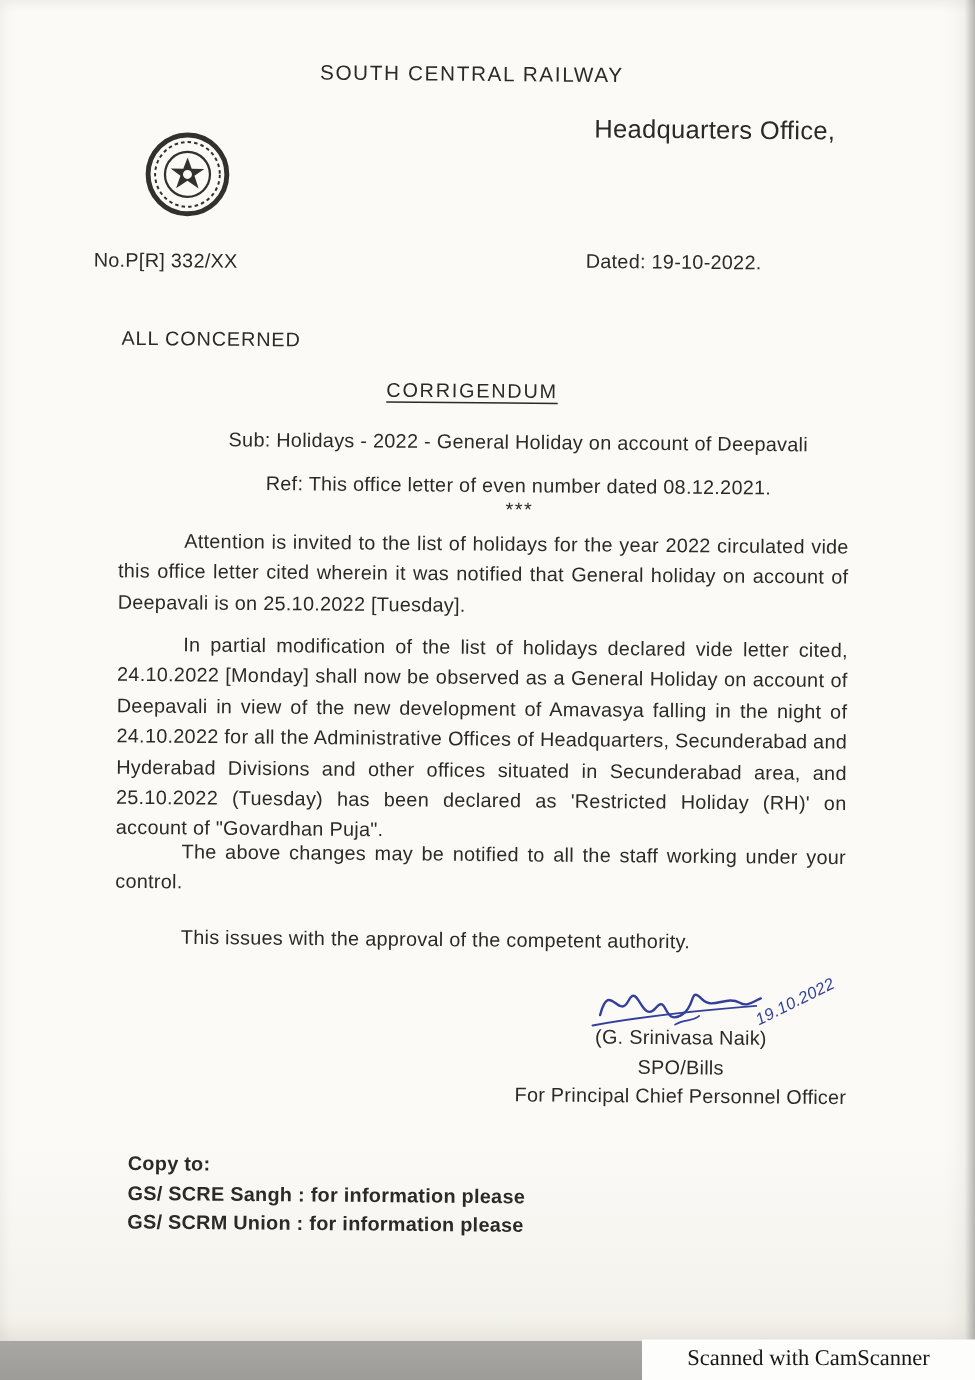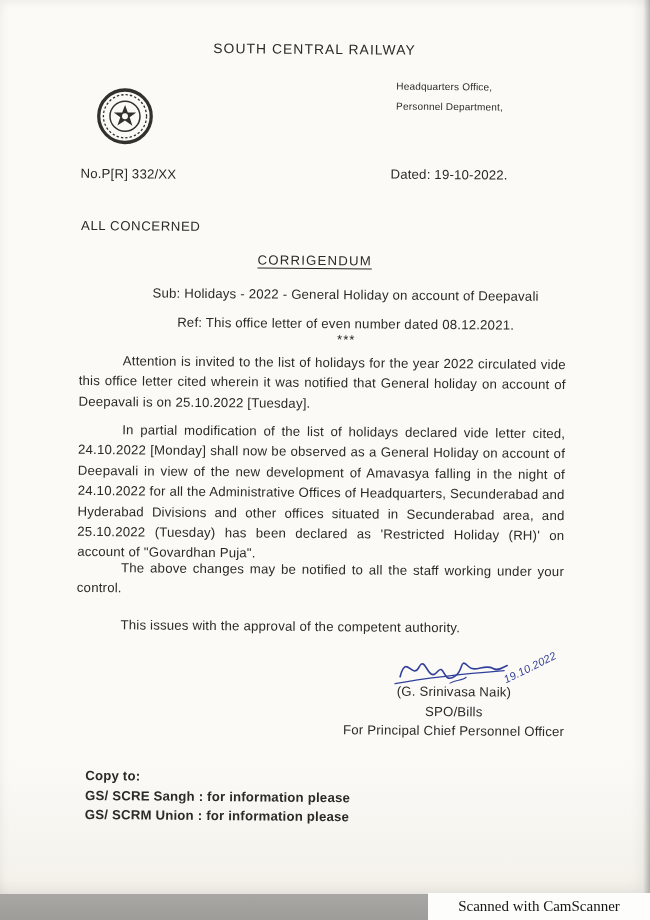--- a/index.html
+++ b/index.html
@@ -46,23 +46,23 @@
     letter-spacing: 1.1px;
     font-weight: 500;
   }
   .emblem {
     position: absolute; top: 88px; left: 96px;
     width: 60px; height: 60px;
   }
   .office-address {
     position: absolute; top: 76px; left: 397px;
     line-height: 19.5px;
-    font-size: 10px;
+    font-size: 17px;
   }
-  .ref-no   { position: absolute; top: 168px; left: 82px; }
+  .ref-no   { position: absolute; top: 168px; left: 64px; }
   .date-line{ position: absolute; top: 166px; left: 392px; }
   .addressee{ position: absolute; top: 220px; left: 83px; letter-spacing: 0.6px; }
   .heading {
     position: absolute; top: 253px; left: 0; right: 16px;
     text-align: center;
   }
   .heading span {
     font-weight: normal;
     letter-spacing: 1.2px;
     text-decoration: underline;
@@ -128,21 +128,20 @@
           <circle cx="32" cy="32" r="28" fill="none" stroke="#33312d" stroke-width="3.5"></circle>
           <circle cx="32" cy="32" r="23" fill="none" stroke="#33312d" stroke-width="1.4" stroke-dasharray="2.5,2.2"></circle>
           <circle cx="32" cy="32" r="16" fill="none" stroke="#33312d" stroke-width="1.6"></circle>
           <path d="M32 20 L35 28 L44 28 L37 33 L40 42 L32 36.5 L24 42 L27 33 L20 28 L29 28 Z" fill="#33312d"></path>
           <circle cx="32" cy="32" r="3.2" fill="#fbfaf6"></circle>
         </svg>
       </div>
 
       <div class="office-address">
         <div>Headquarters Office,</div>
-        <div>Personnel Department,</div>
       </div>
 
       <div class="ref-no">No.P[R] 332/XX</div>
       <div class="date-line">Dated: 19-10-2022.</div>
 
       <div class="addressee">ALL CONCERNED</div>
 
       <div class="heading">
         <span>CORRIGENDUM</span>
       </div>

